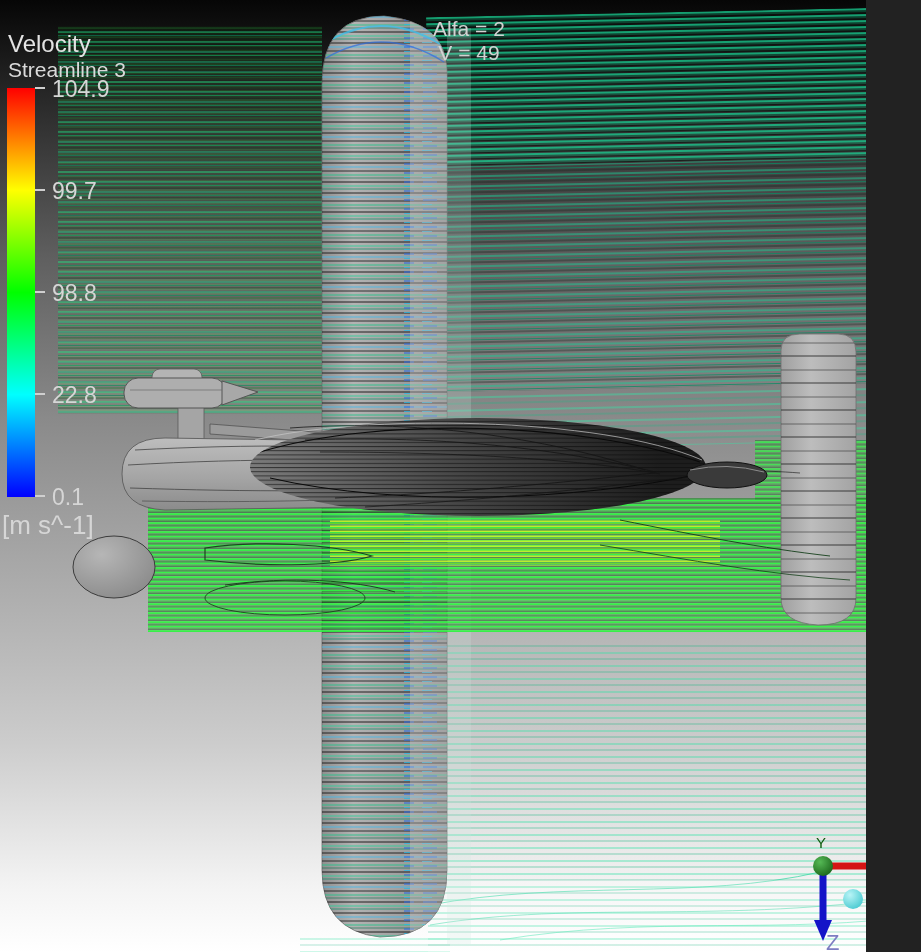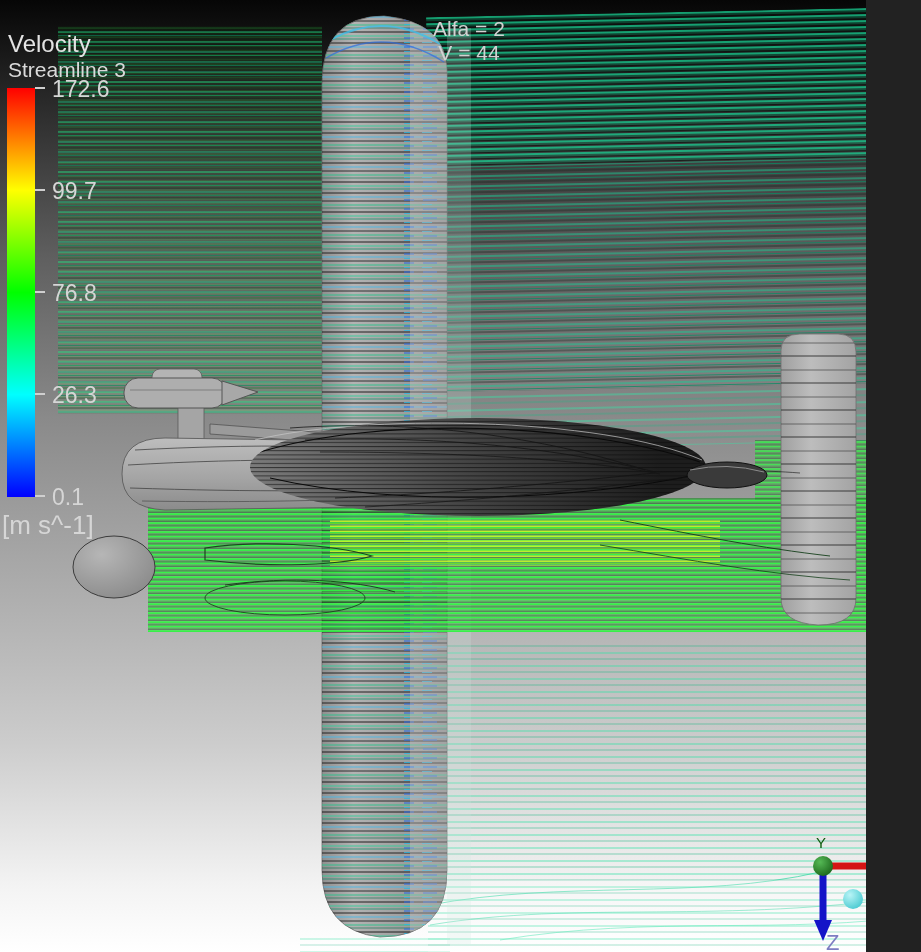--- a/index.html
+++ b/index.html
@@ -208,31 +208,31 @@
 
   <div class="legend">
     <div class="legend-title">Velocity</div>
     <div class="legend-subtitle">Streamline 3</div>
     <div class="colorbar"></div>
     <div class="cb-tick" style="top:87px"></div>
     <div class="cb-tick" style="top:189px"></div>
     <div class="cb-tick" style="top:291px"></div>
     <div class="cb-tick" style="top:393px"></div>
     <div class="cb-tick" style="top:495px"></div>
-    <div class="cb-label" style="top:76px">172.6</div>
+    <div class="cb-label" style="top:76px">104.9</div>
     <div class="cb-label" style="top:178px">99.7</div>
-    <div class="cb-label" style="top:280px">76.8</div>
-    <div class="cb-label" style="top:382px">26.3</div>
+    <div class="cb-label" style="top:280px">98.8</div>
+    <div class="cb-label" style="top:382px">22.8</div>
     <div class="cb-label" style="top:484px">0.1</div>
     <div class="cb-unit">[m s^-1]</div>
   </div>
 
   <div class="annot">
     <div>Alfa = 2</div>
-    <div>V = 44</div>
+    <div>V = 49</div>
   </div>
 
   <svg class="triad" width="151" height="124" viewBox="0 0 151 124">
     <defs>
       <radialGradient id="gys" cx="0.35" cy="0.3" r="1">
         <stop offset="0" stop-color="#55b955"></stop>
         <stop offset="1" stop-color="#0a4d0a"></stop>
       </radialGradient>
       <radialGradient id="gcs" cx="0.35" cy="0.3" r="1">
         <stop offset="0" stop-color="#b8f4f6"></stop>

